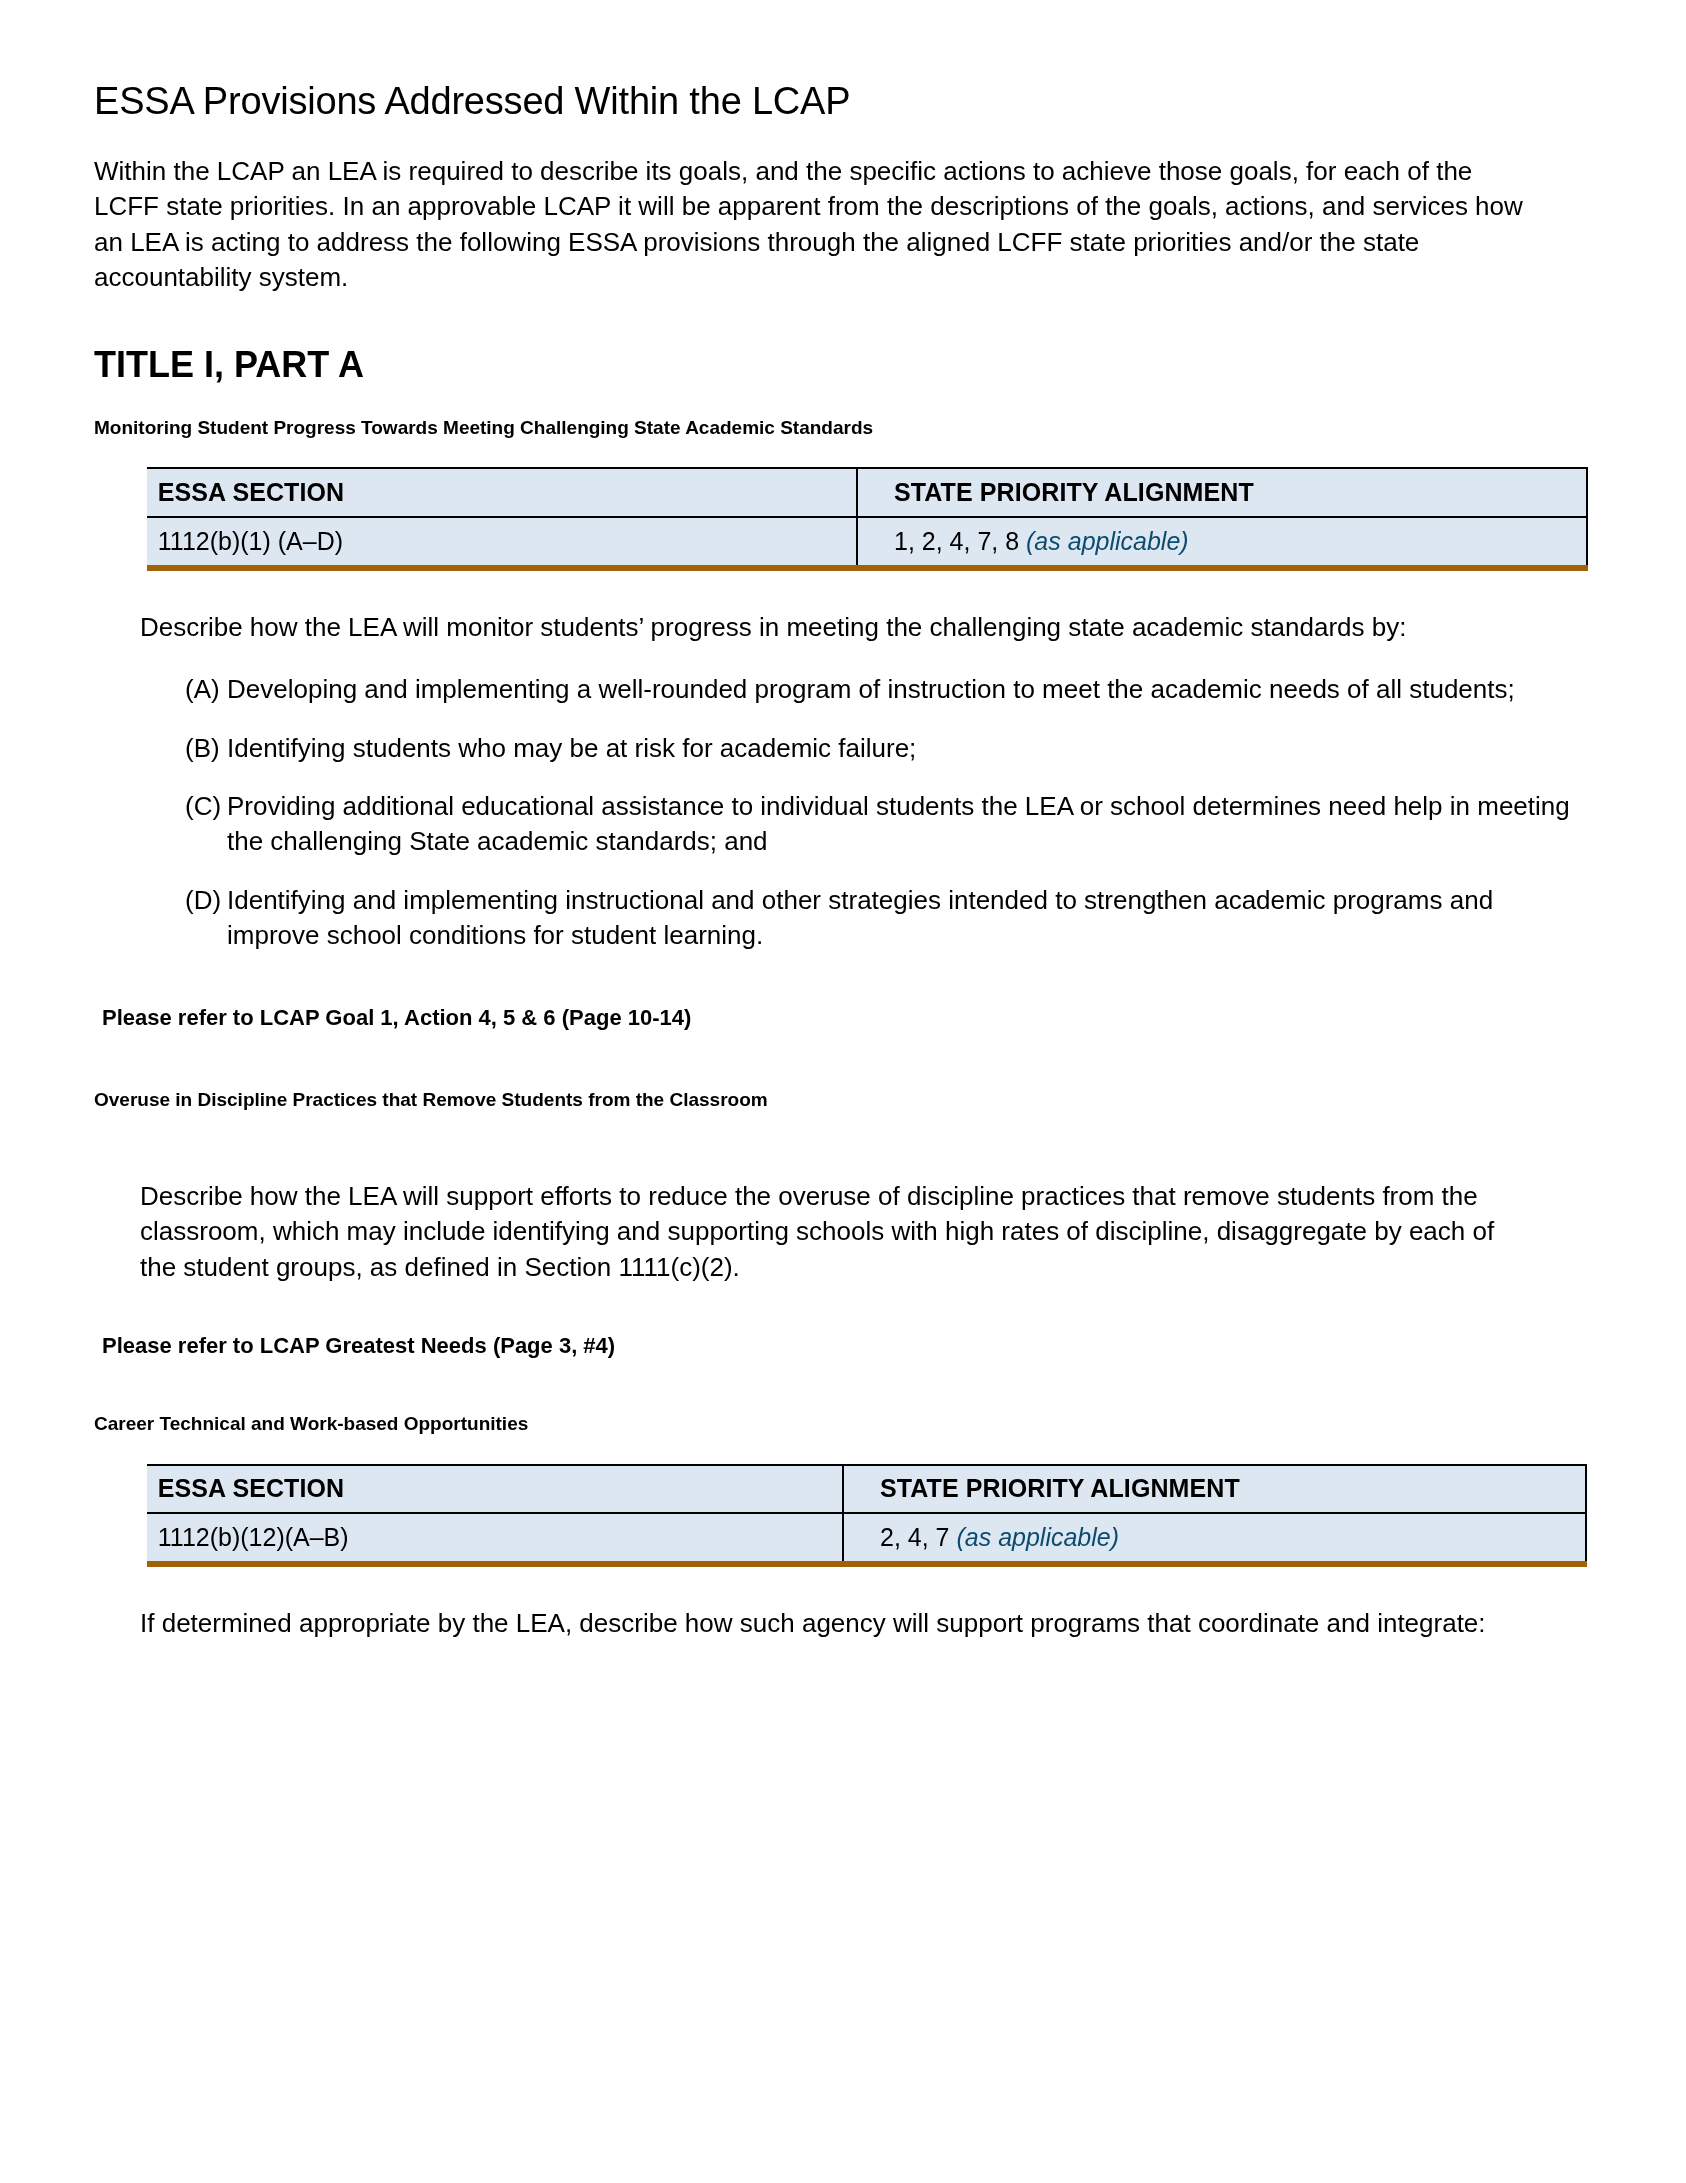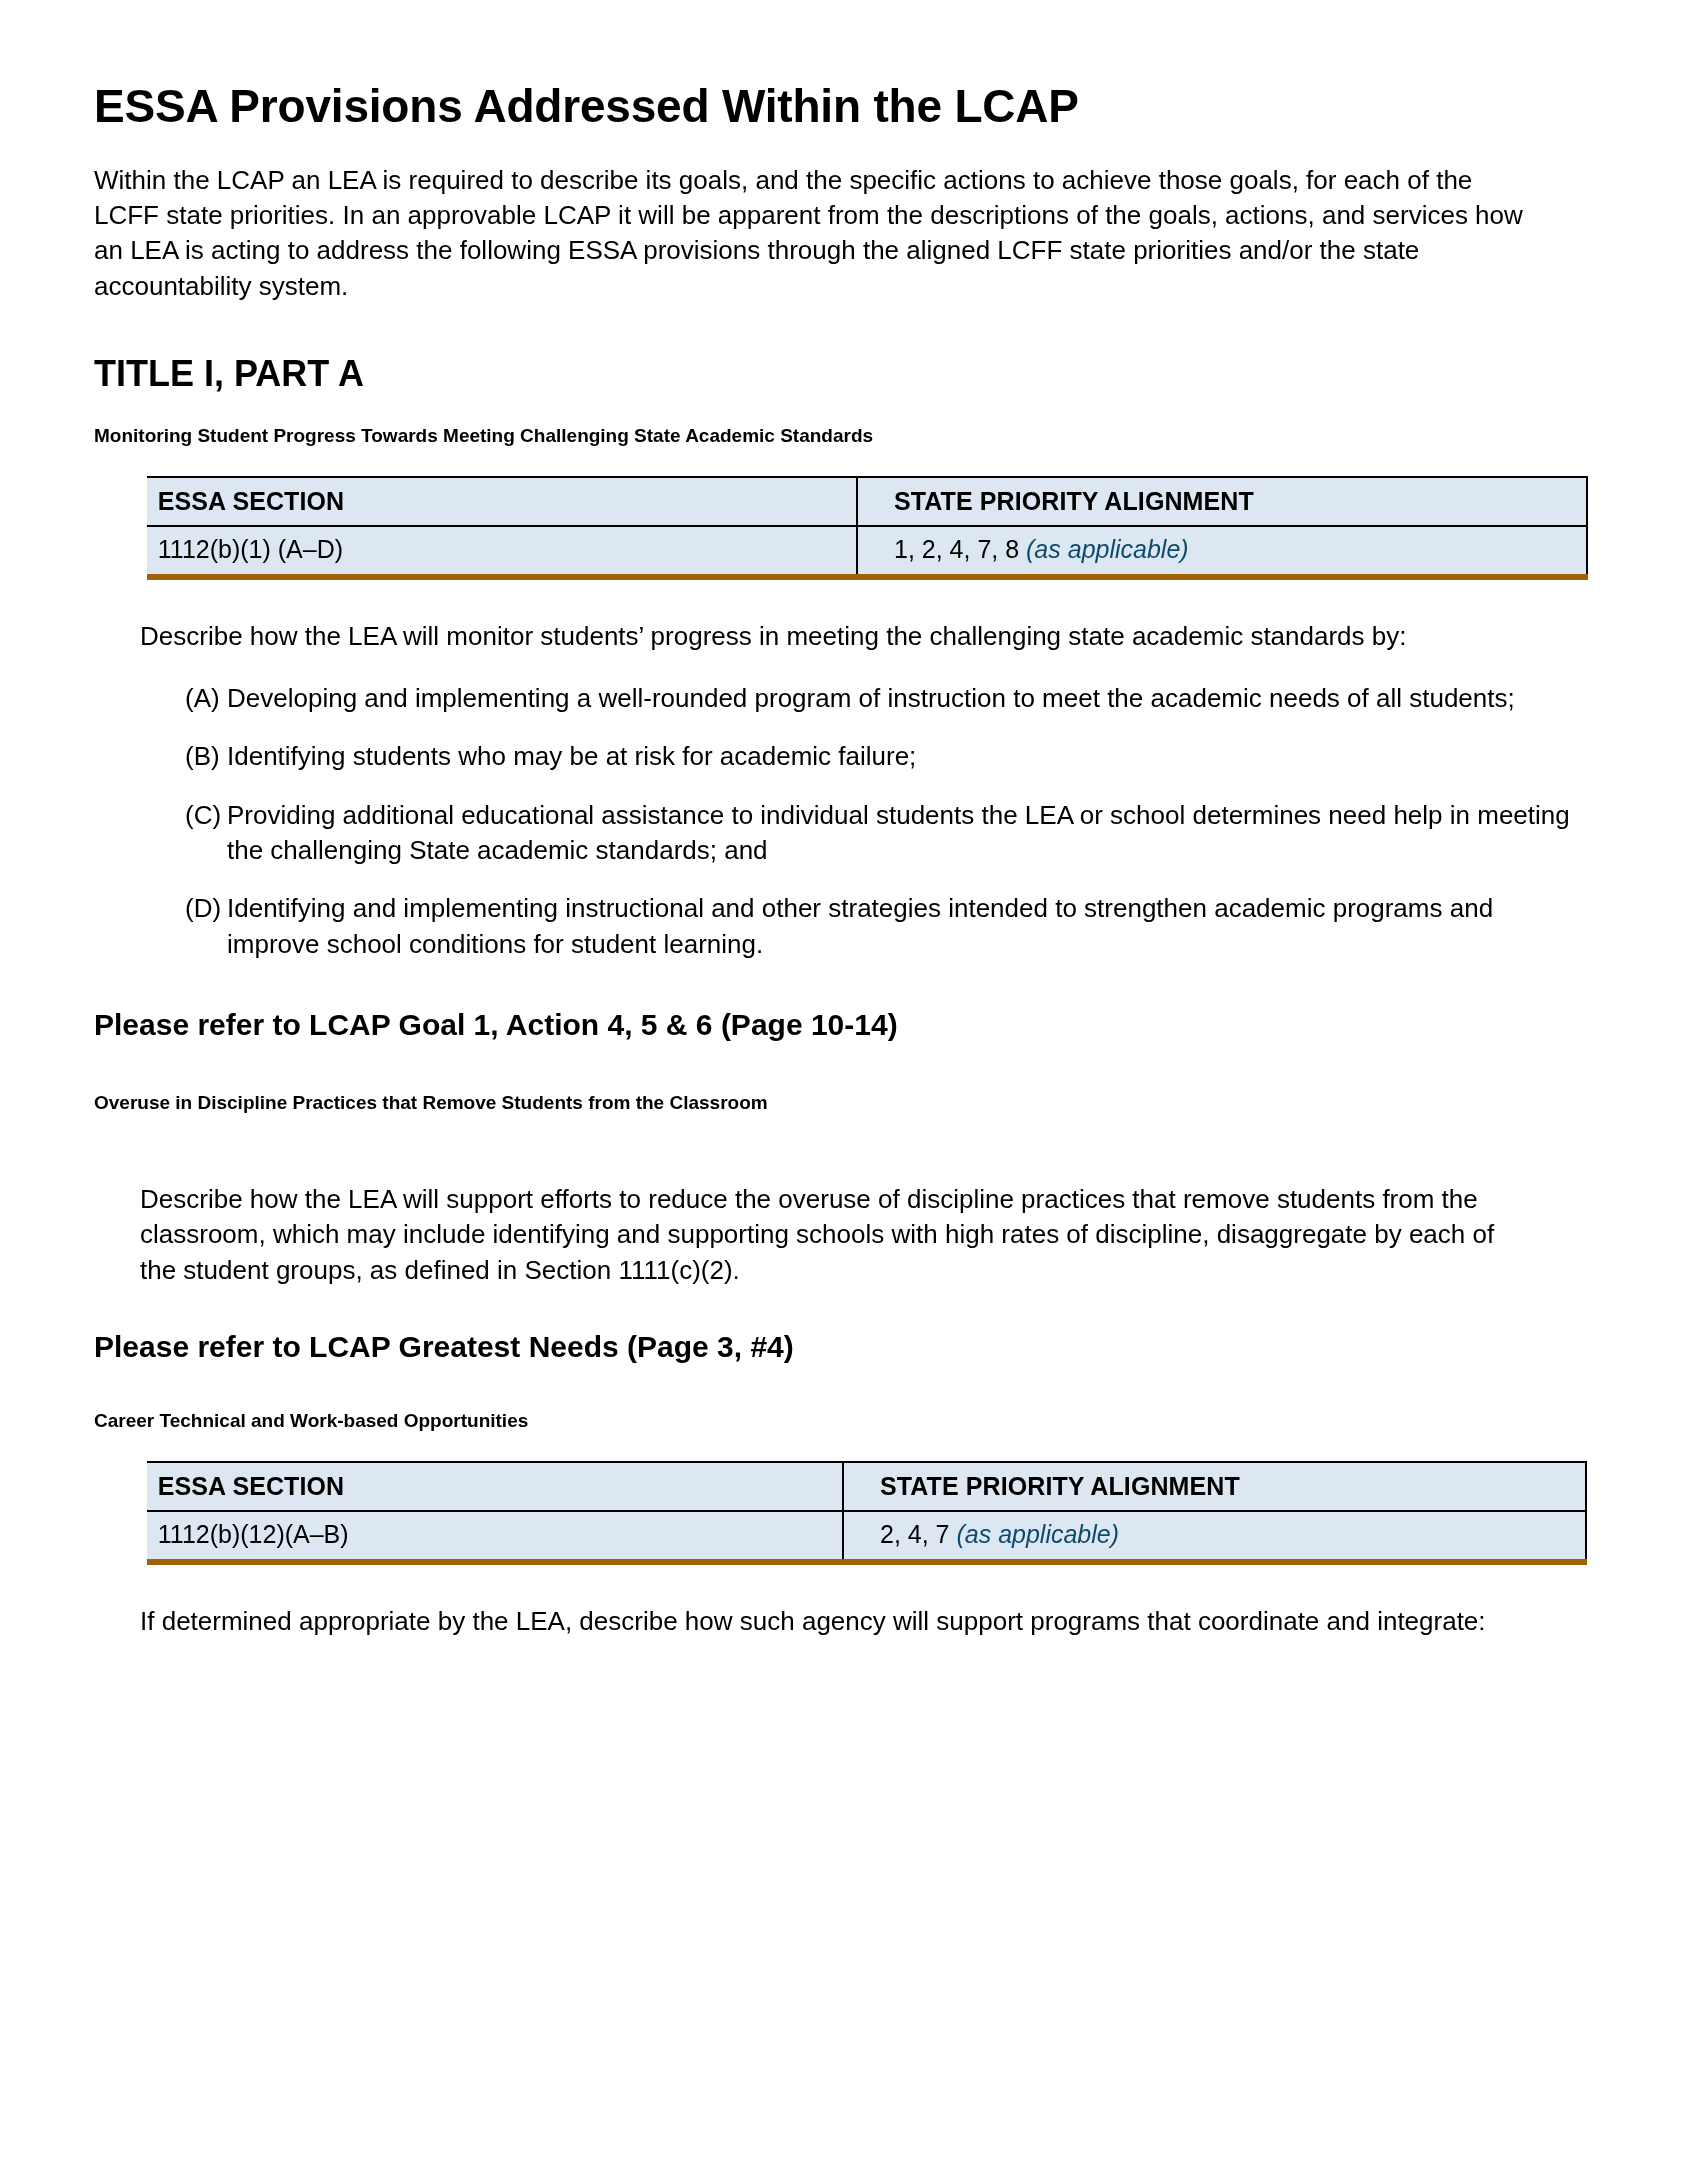--- a/index.html
+++ b/index.html
@@ -18,22 +18,22 @@
     position: relative;
     width: 1687px;
     height: 2183px;
     background: #ffffff;
     box-sizing: border-box;
     padding: 81px 98px 0 94px;
   }
 
   
   .doc-title {
-    font-size: 46px;
-    font-weight: bold;
+    font-size: 38px;
+    font-weight: normal;
     line-height: 1.1;
     letter-spacing: -0.2px;
     margin: 0 0 31px 0;
   }
   .h1 {
     font-size: 36px;
     font-weight: bold;
     line-height: 1.12;
     margin: 0 0 30px 0;
   }
@@ -54,24 +54,24 @@
     max-width: 1430px;
   }
   .body-indent {
     font-size: 26px;
     line-height: 1.36;
     margin: 0;
     padding-left: 46px;
     max-width: 1376px;
   }
   .refer {
-    font-size: 30px;
+    font-size: 22px;
     font-weight: bold;
     line-height: 1.3;
-    margin: 0;
+    margin: 8px;
   }
 
   
   .alpha-list {
     margin: 27px 0 0 0;
     padding: 0;
     list-style: none;
   }
   .alpha-list li {
     display: flex;

